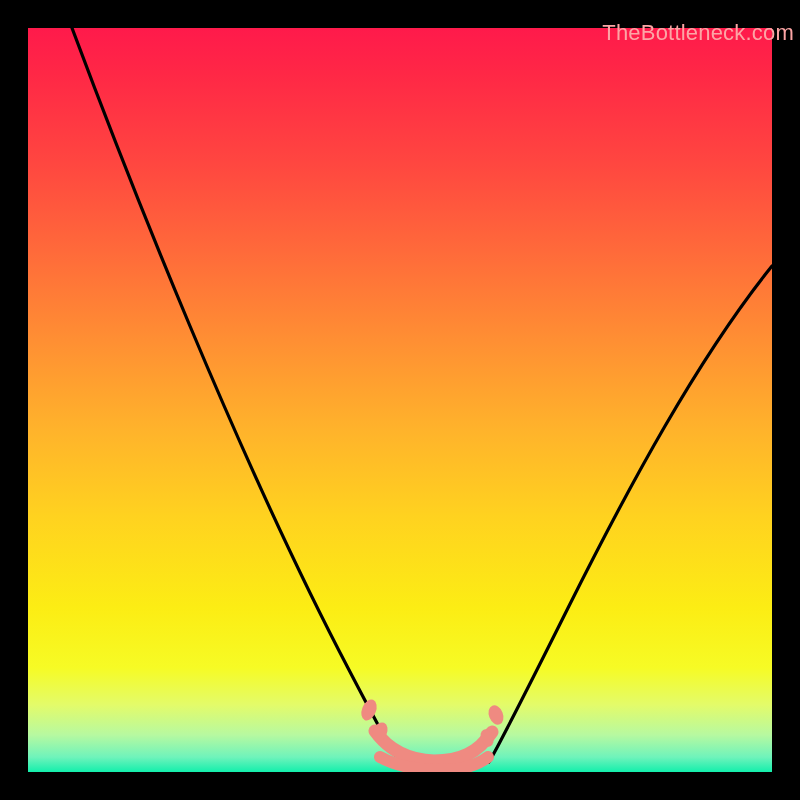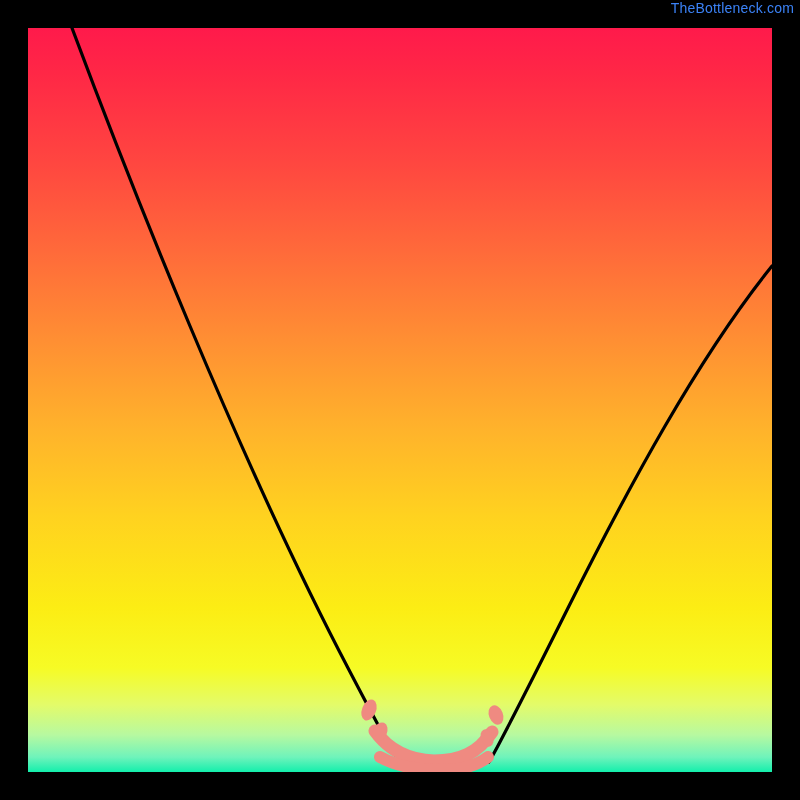--- a/index.html
+++ b/index.html
@@ -46,24 +46,24 @@
       #6ff3bb 98%,
       #13efac 100%
     );
   }
   svg.curves {
     position: absolute;
     inset: 0;
   }
   .watermark {
     position: absolute;
-    top: 0;
+    top: 20px;
     right: 6px;
-    color: #3b82f6;
-    font-size: 14px;
+    color: #fca5a5;
+    font-size: 22px;
     font-weight: 500;
     letter-spacing: 0.2px;
   }
 </style>
 </head>
 <body>
 
 <div class="frame">
 
   <div class="plot-area">

